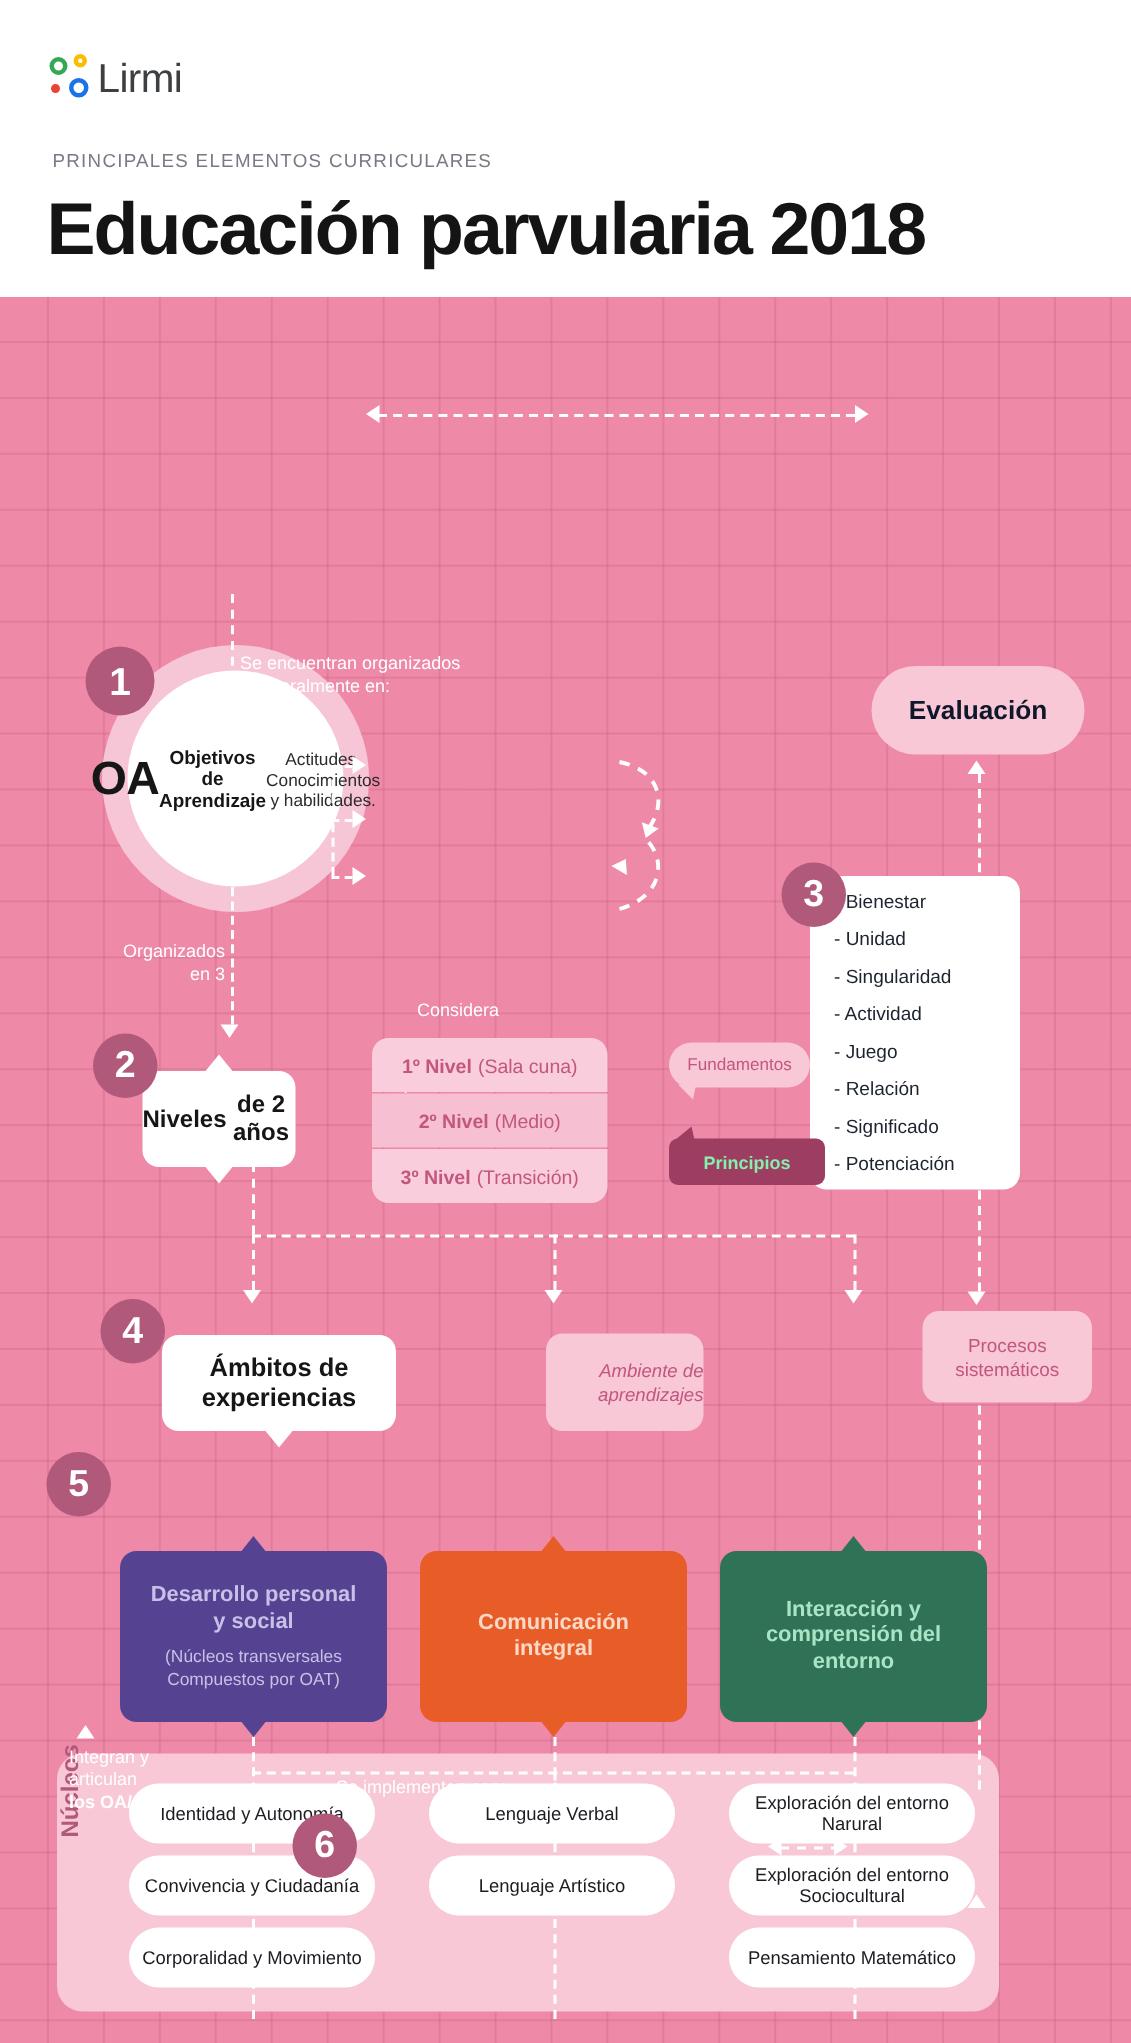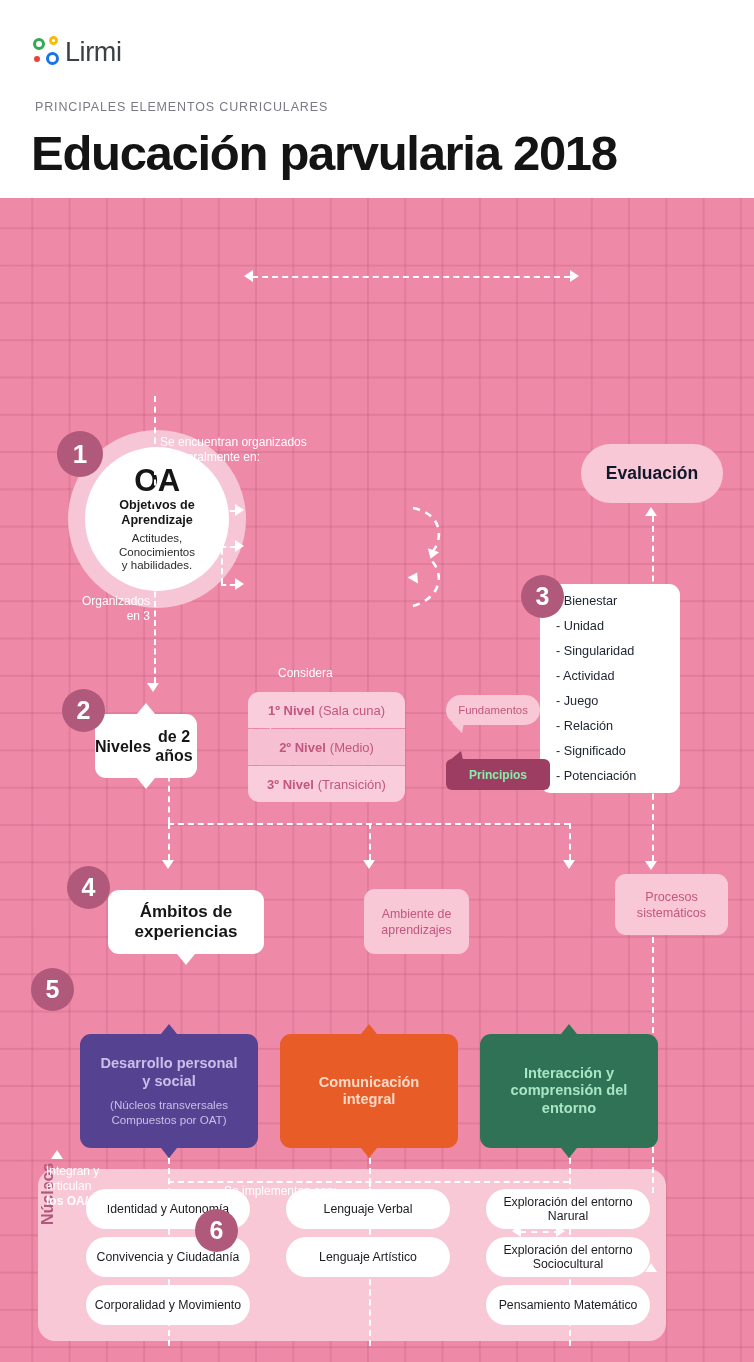--- a/index.html
+++ b/index.html
@@ -69,21 +69,21 @@
   .note { position:absolute; color:#ffffff; font-size:12px; line-height:15px; z-index:5; }
 
   
   .oa-ring {
     position:absolute; left:68px; top:232px; width:178px; height:178px;
     border-radius:50%; background:#f7c6d6; z-index:2;
   }
   .oa-inner {
     position:absolute; left:85px; top:249px; width:144px; height:144px;
     border-radius:50%; background:#fff; z-index:3;
-    display:flex; flex-direction:column; align-items:center; justify-content:center; text-align:center;
+    display:flex; flex-direction:row; align-items:center; justify-content:center; text-align:center;
   }
   .oa-title { font-size:31px; font-weight:bold; color:#161616; line-height:32px; letter-spacing:-0.5px; }
   .oa-sub { font-size:12.6px; font-weight:bold; color:#161616; line-height:14.5px; margin-top:1px; }
   .oa-desc { font-size:11.5px; color:#2b2b2b; line-height:13.5px; margin-top:5px; }
 
   
   .eval {
     position:absolute; left:581px; top:246px; width:142px; height:59px;
     border-radius:30px; background:#f8c8d7; color:#0f172a;
     display:flex; align-items:center; justify-content:center;
@@ -156,22 +156,22 @@
     font-size:17px; font-weight:bold; color:#161616; line-height:20px; text-align:center;
   }
   .ambitos:after {
     content:""; position:absolute; left:50%; margin-left:-9px; bottom:-11px;
     border-left:9px solid transparent; border-right:9px solid transparent; border-top:11px solid #fff;
   }
 
   .ambiente {
     position:absolute; left:364px; top:691px; width:105px; height:65px;
     background:#f8c8d7; color:#c2567e; border-radius:11px;
-    display:flex; flex-direction:column; align-items:center; justify-content:center;
-    font-size:12.4px; line-height:16px; text-align:center; z-index:4;
+    display:flex; flex-direction:column; align-items:flex-end; justify-content:center;
+    font-size:12.4px; line-height:16px; text-align:center; z-index:4;font-style:italic;
   }
   .procesos {
     position:absolute; left:615px; top:676px; width:113px; height:61px;
     background:#f8c8d7; color:#c2567e; border-radius:11px;
     display:flex; flex-direction:column; align-items:center; justify-content:center;
     font-size:12.6px; line-height:16px; text-align:center; z-index:4;
   }
 
   
   .abox {
@@ -313,21 +313,21 @@
     <svg width="62" height="120" style="position:absolute; left:405px; top:300px; z-index:3;">
       <path d="M8 10 C 38 16, 40 42, 24 58" fill="none" stroke="#fff" stroke-width="2.6" stroke-dasharray="7,6"></path>
       <path d="M8 108 C 36 100, 40 76, 26 62" fill="none" stroke="#fff" stroke-width="2.6" stroke-dasharray="7,6"></path>
     </svg>
     <div class="arrow arr-d" style="left:426px; top:352px; transform:rotate(20deg);"></div>
     <div class="arrow arr-d" style="left:409px; top:374px; transform:rotate(-150deg);"></div>
 
     <div class="fund">Fundamentos</div>
     <div class="princ">Principios</div>
 
-    <div class="note" style="left:58px; top:396px; width:92px; text-align:right;">
+    <div class="note" style="left:58px; top:429px; width:92px; text-align:right;">
       <div>Organizados</div>
       <div>en 3</div>
     </div>
     <div class="dash-v" style="left:154px; top:384px; height:101px;"></div>
     <div class="arrow arr-d" style="left:147px; top:485px;"></div>
 
     <div class="ambitos">
       <span>Ámbitos de</span>
       <span>experiencias</span>
     </div>

